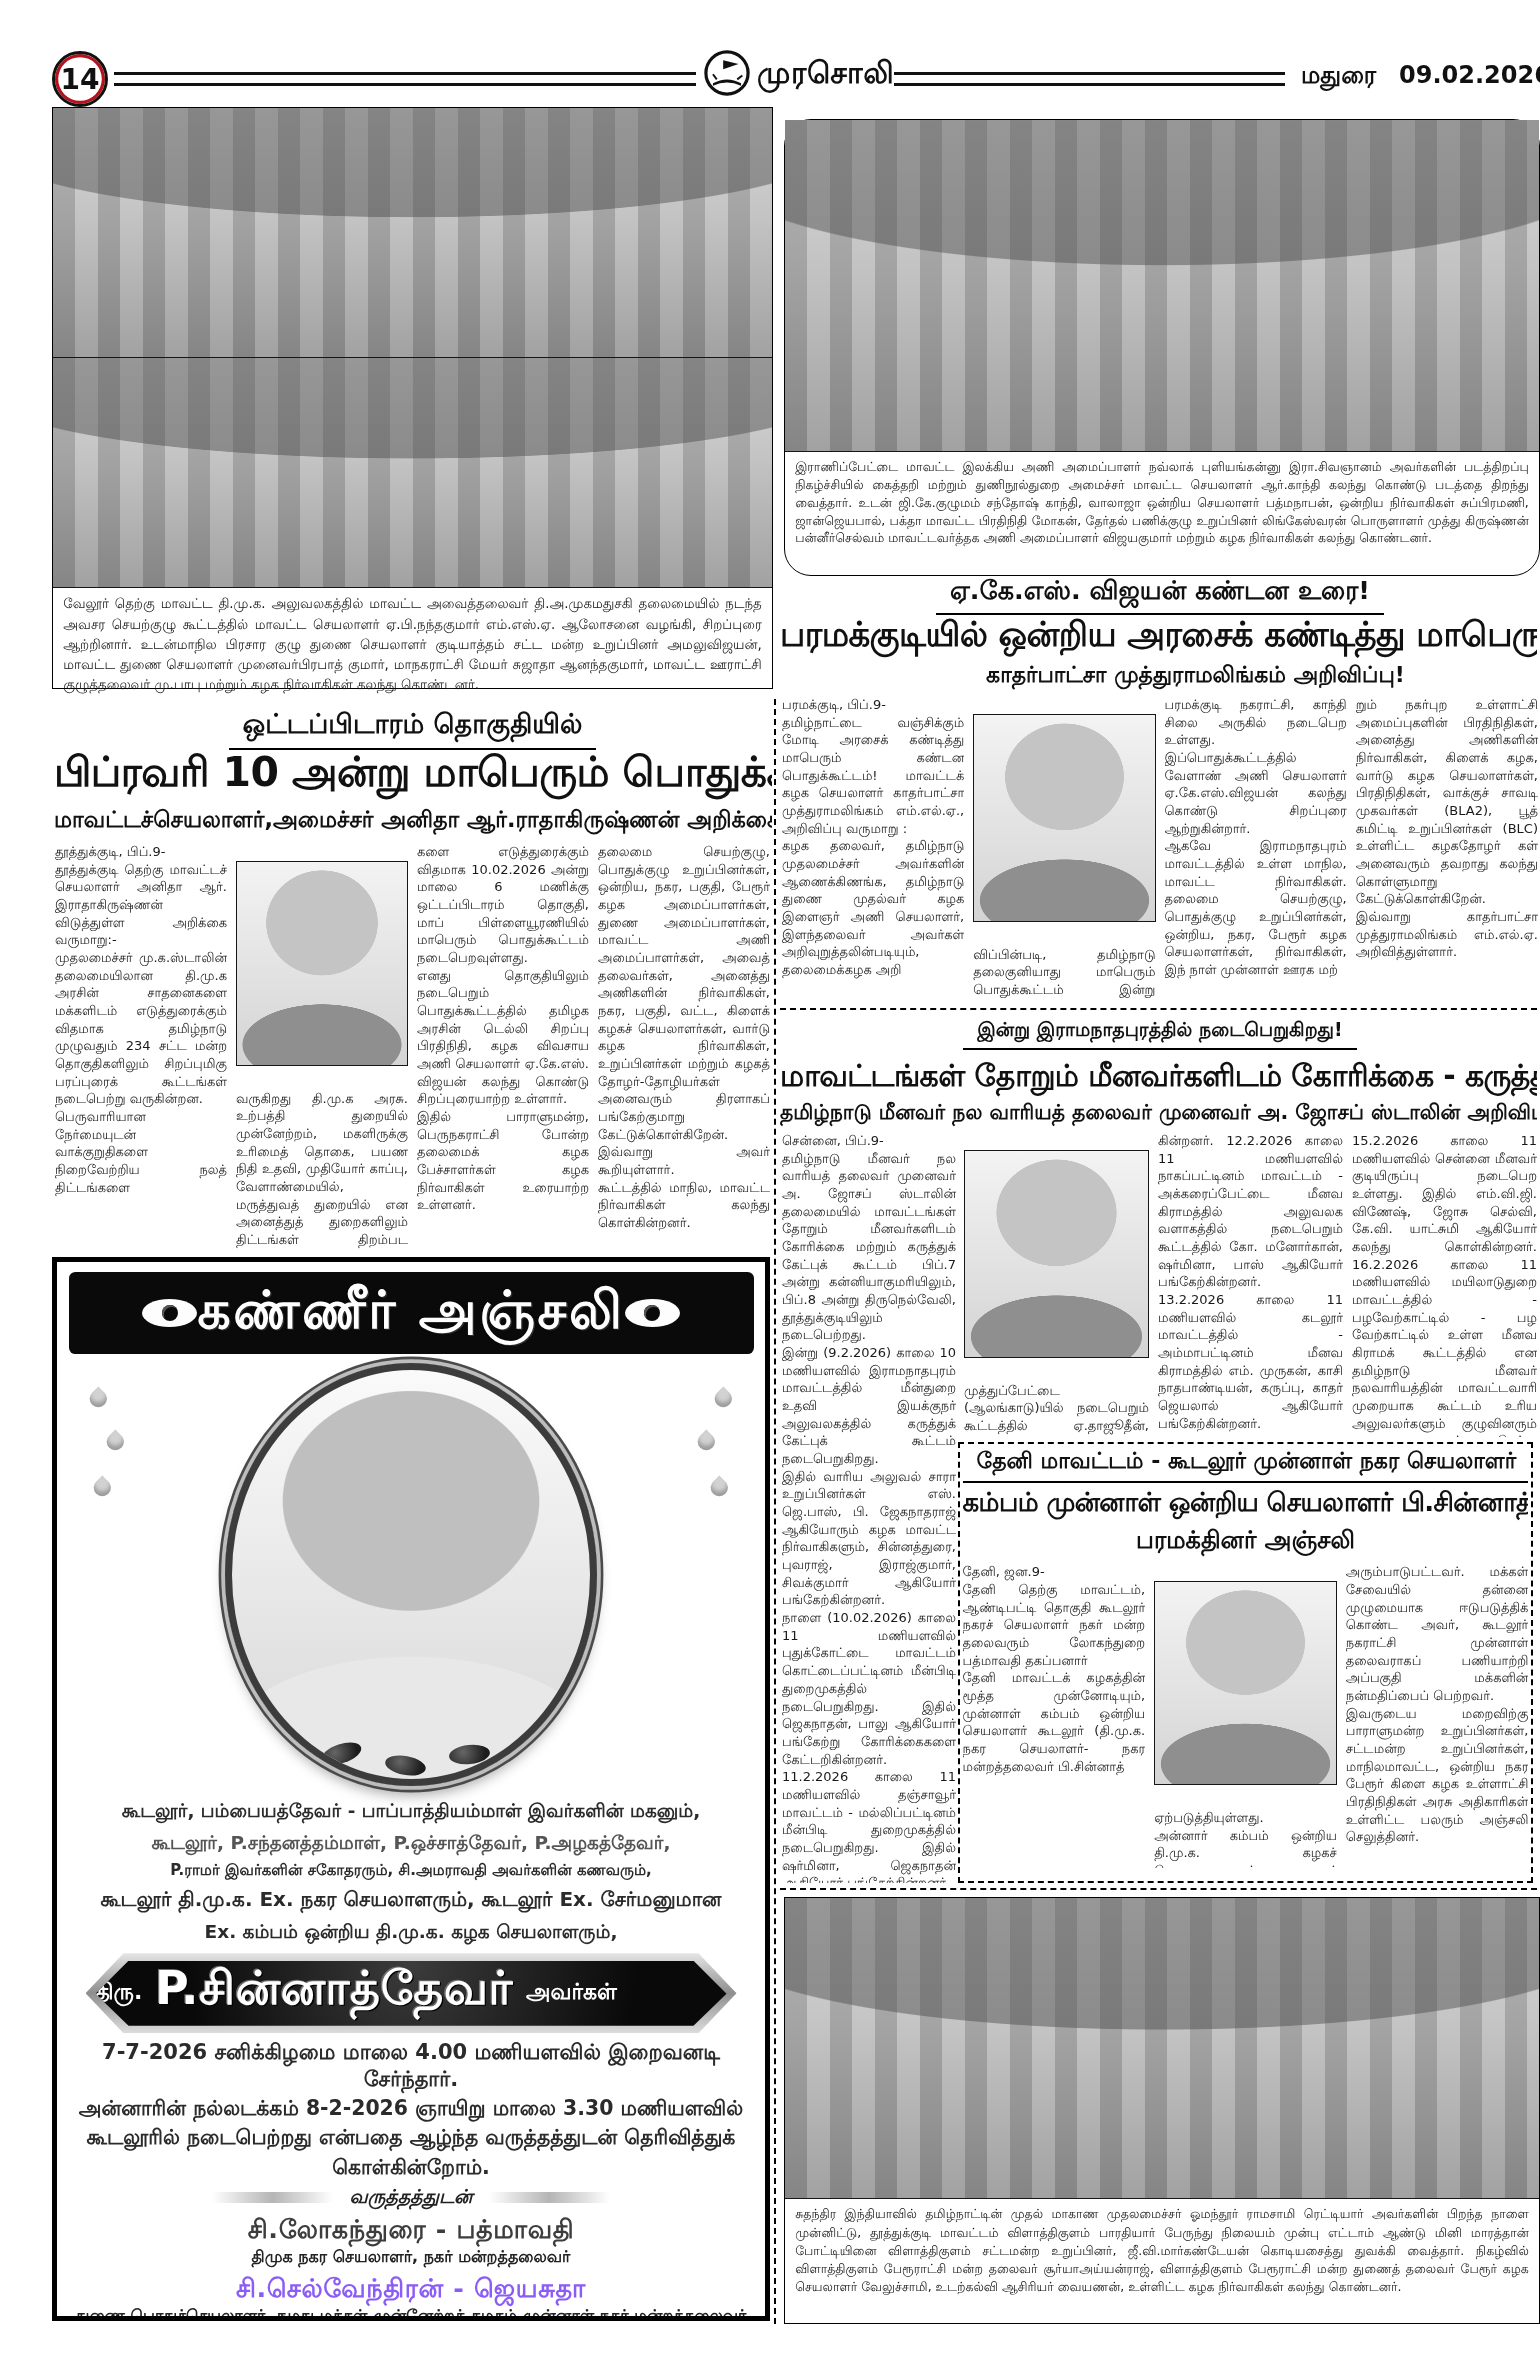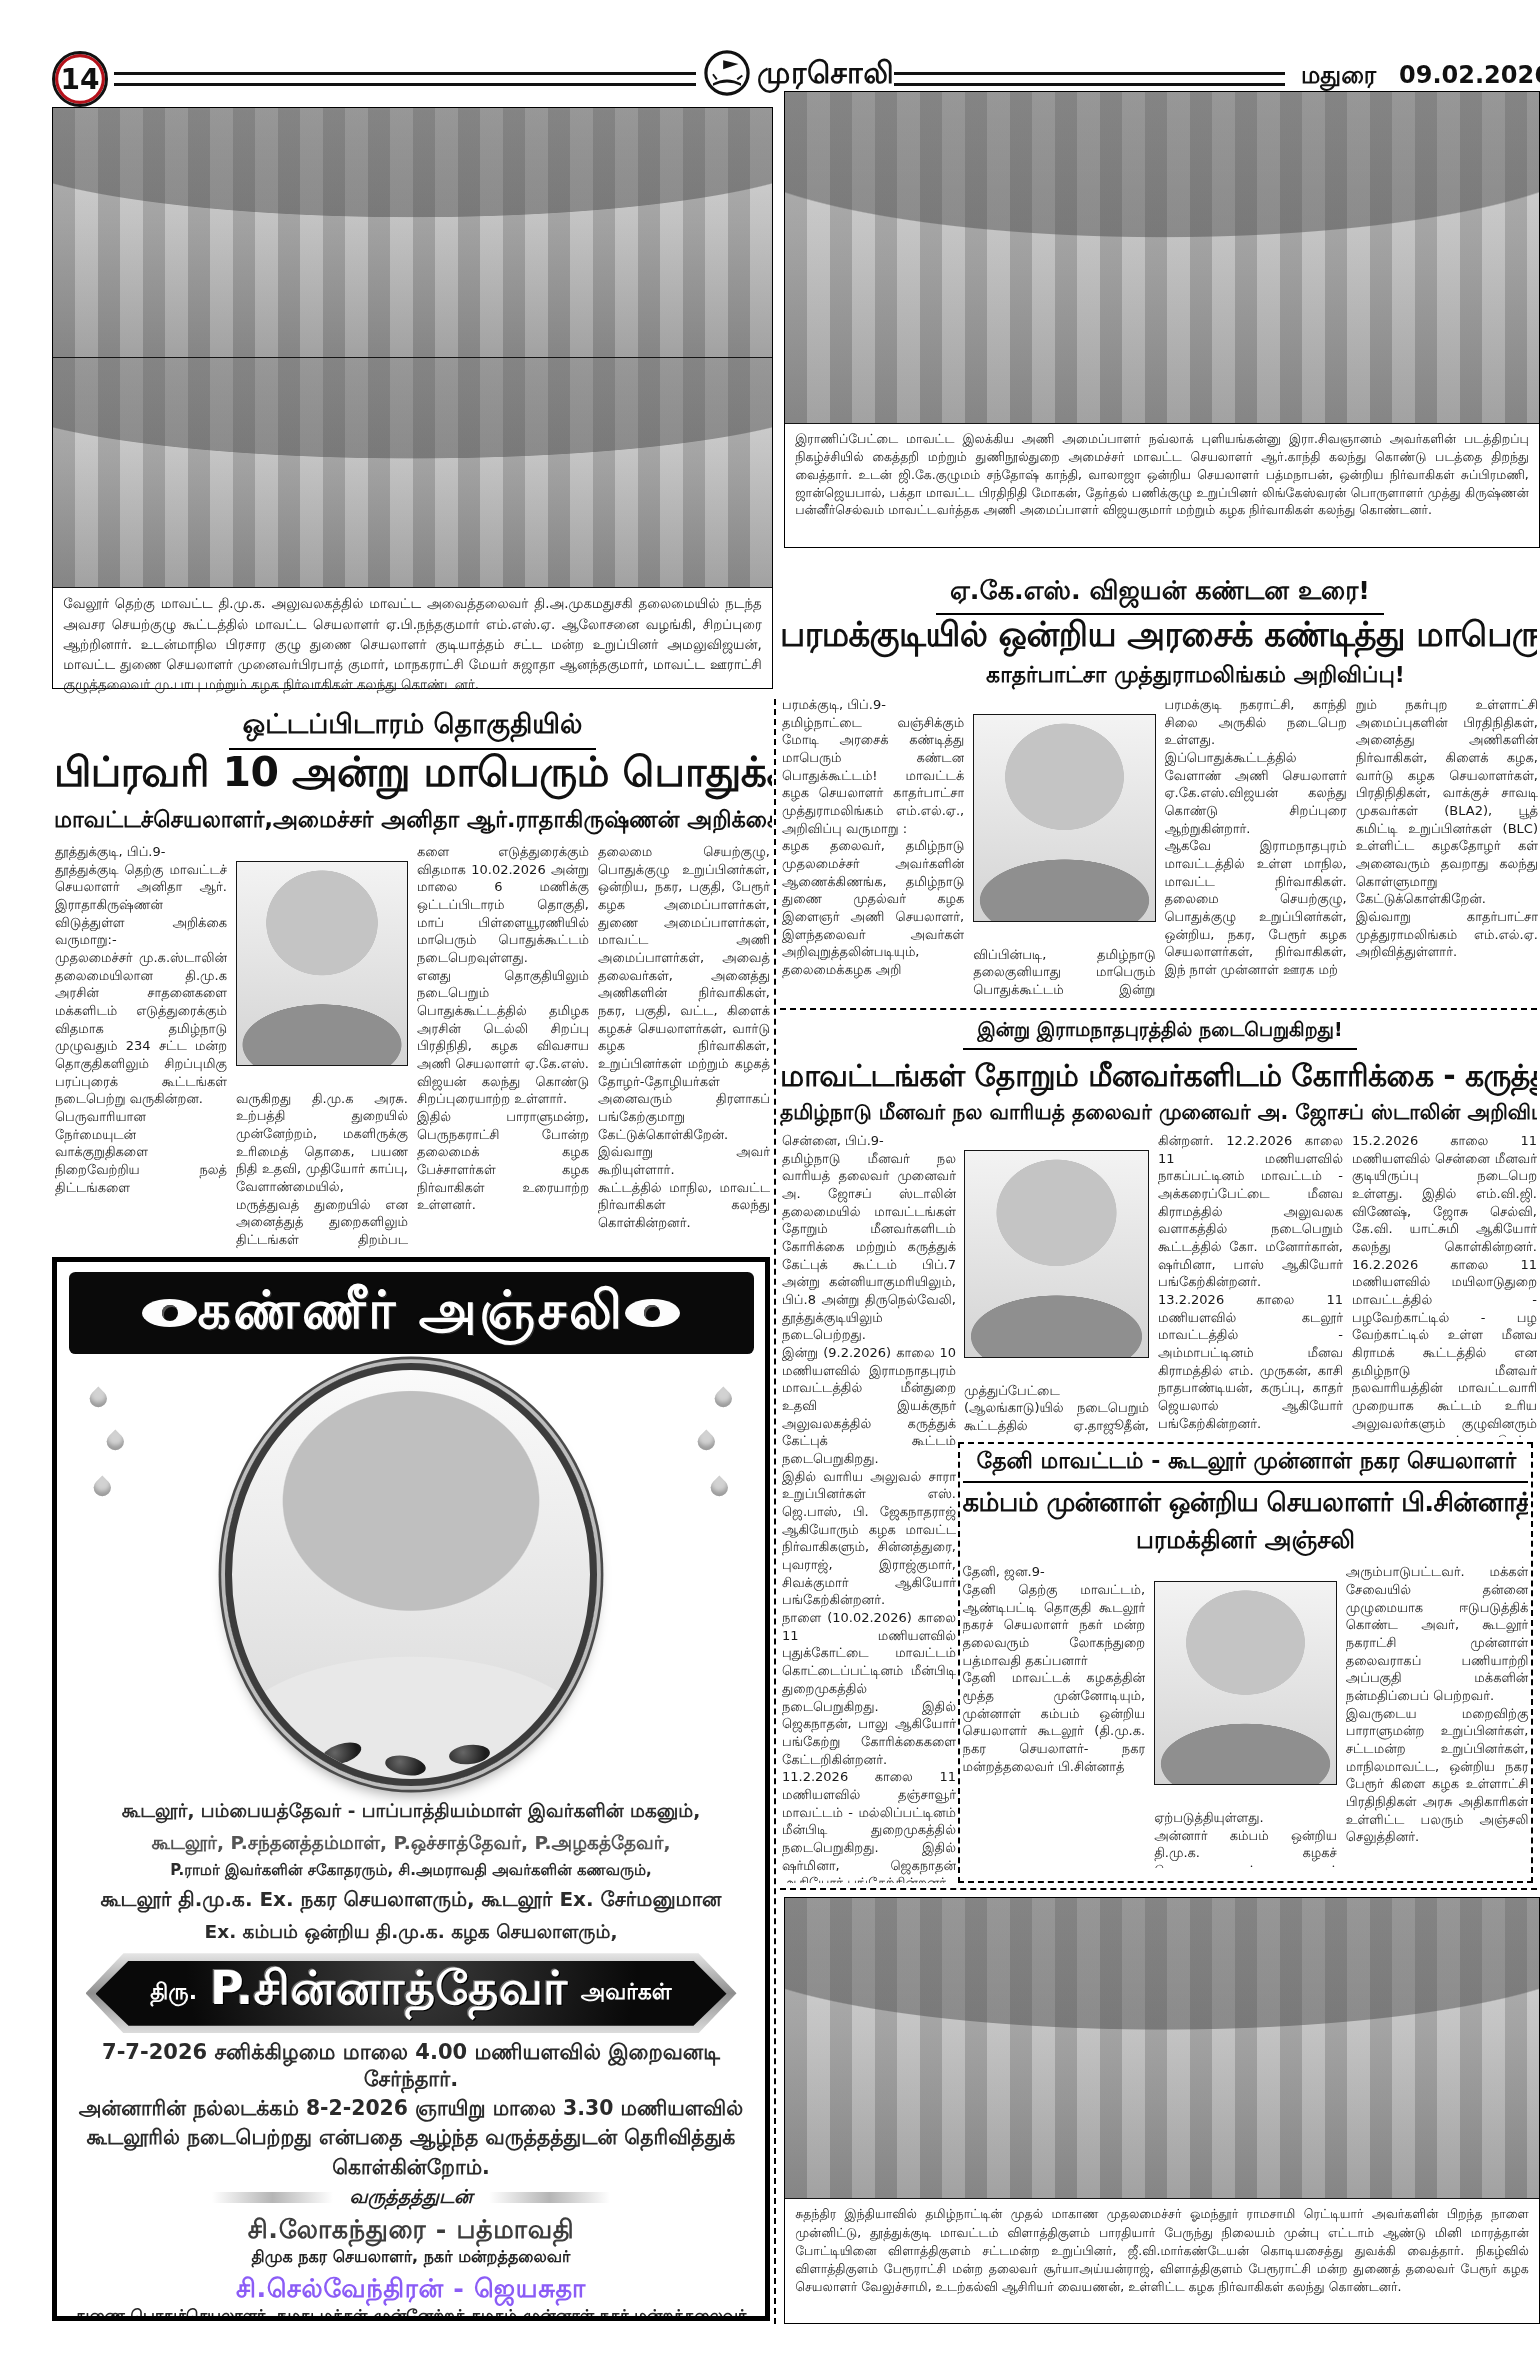--- a/index.html
+++ b/index.html
@@ -59,21 +59,21 @@
           linear-gradient(180deg,#fafafa,#d8d8d8);}
   .petal{position:absolute;width:41px;height:19px;border-radius:50%;
          background:radial-gradient(circle at 35% 35%, #666, #1c1c1c 75%);}
   .adline{font-weight:bold;text-align:center;color:#2b2b2b;}
   .plate-frame{width:651px;height:80px;margin:6.4px auto;
         clip-path:polygon(38px 0,613px 0,651px 40px,613px 80px,38px 80px,0 40px);
         background:linear-gradient(180deg,#e6e6e6,#8e8e8e 50%,#dcdcdc);
         display:flex;align-items:center;justify-content:center;}
   .plate{width:631px;height:65px;clip-path:polygon(33px 0,598px 0,631px 33px,598px 65px,33px 65px,0 33px);
         background:radial-gradient(circle at 50% 0,#3c3c3c,#090909 70%);
-        display:flex;align-items:baseline;justify-content:center;gap:12.8px;color:#fff;}
+        display:flex;align-items:baseline;gap:12.8px;color:#fff;}
   .plate .small{font-size:22px;font-weight:bold;align-self:center;}
   .plate .big{font-size:46px;font-weight:bold;letter-spacing:0.6px;
         text-shadow:1.3px 1.3px 0 #000,-1.3px -1.3px 0 #6e6e6e;white-space:nowrap;}
   .scriptline{display:flex;align-items:center;justify-content:center;gap:16.6px;margin-top:2.6px;}
   .scriptline .bar{width:121px;height:10.2px;background:linear-gradient(90deg,transparent,#b5b5b5,transparent);}
   .scriptline .txt{font-style:italic;font-size:19px;font-weight:bold;color:#222;}
   .signname{font-size:25.5px;font-weight:bold;text-align:center;color:#3d3d3d;letter-spacing:0.6px;}
   .signrole{font-size:16px;font-weight:bold;text-align:center;color:#222;}
 </style>
 </head>
@@ -100,21 +100,21 @@
   <div class="abs rule" style="left:894px;top:72px;width:391px;"></div>
   <div class="abs hdrtxt" style="left:1301px;top:61px;">மதுரை</div>
   <div class="abs hdrtxt" style="left:1399px;top:61px;">09.02.2026</div>
 
   <div class="abs capbox" style="left:52px;top:107px;width:719px;height:580px;">
     <div class="photo" style="height:249px;margin:0;border-width:0 0 1.3px 0;"></div>
     <div class="photo" style="height:229px;margin:0;border-width:0 0 1.3px 0;"></div>
     <div class="caption">வேலூர் தெற்கு மாவட்ட தி.மு.க. அலுவலகத்தில் மாவட்ட அவைத்தலைவர் தி.அ.முகமதுசகி தலைமையில் நடந்த அவசர செயற்குழு கூட்டத்தில் மாவட்ட செயலாளர் ஏ.பி.நந்தகுமார் எம்.எஸ்.ஏ. ஆலோசனை வழங்கி, சிறப்புரை ஆற்றினார். உடன்மாநில பிரசார குழு துணை செயலாளர் குடியாத்தம் சட்ட மன்ற உறுப்பினர் அமலுவிஜயன், மாவட்ட துணை செயலாளர் முனைவர்பிரபாத் குமார், மாநகராட்சி மேயர் சுஜாதா ஆனந்தகுமார், மாவட்ட ஊராட்சி குழுத்தலைவர் மு.பாபு மற்றும் கழக நிர்வாகிகள் கலந்து கொண்டனர்.</div>
   </div>
 
-  <div class="abs capbox" style="left:784px;top:91px;width:754px;height:455px;">
+  <div class="abs capbox" style="left:784px;top:119px;width:754px;height:455px;border-radius:27px;">
     <div class="photo" style="height:331px;margin:0;border-width:0 0 1.3px 0;"></div>
     <div class="caption" style="font-size:12.5px;line-height:1.42;">இராணிப்பேட்டை மாவட்ட இலக்கிய அணி அமைப்பாளர் நவ்லாக் புளியங்கன்னு இரா.சிவஞானம் அவர்களின் படத்திறப்பு நிகழ்ச்சியில் கைத்தறி மற்றும் துணிநூல்துறை அமைச்சர் மாவட்ட செயலாளர் ஆர்.காந்தி கலந்து கொண்டு படத்தை திறந்து வைத்தார். உடன் ஜி.கே.குழுமம் சந்தோஷ் காந்தி, வாலாஜா ஒன்றிய செயலாளர் பத்மநாபன், ஒன்றிய நிர்வாகிகள் சுப்பிரமணி, ஜான்ஜெயபால், பக்தா மாவட்ட பிரதிநிதி மோகன், தேர்தல் பணிக்குழு உறுப்பினர் லிங்கேஸ்வரன் பொருளாளர் முத்து கிருஷ்ணன் பன்னீர்செல்வம் மாவட்டவர்த்தக அணி அமைப்பாளர் விஜயகுமார் மற்றும் கழக நிர்வாகிகள் கலந்து கொண்டனர்.</div>
   </div>
 
   <div class="abs vdash" style="left:774px;top:699px;height:1625px;"></div>
 
   <div class="abs kicker" style="left:55px;top:708px;width:715px;font-size:27px;">
     <span>ஒட்டப்பிடாரம் தொகுதியில்</span>
   </div>
   <div class="abs headline" style="left:54px;top:748px;width:718px;font-size:41px;">பிப்ரவரி 10 அன்று மாபெரும் பொதுக்கூட்டம்!</div>

